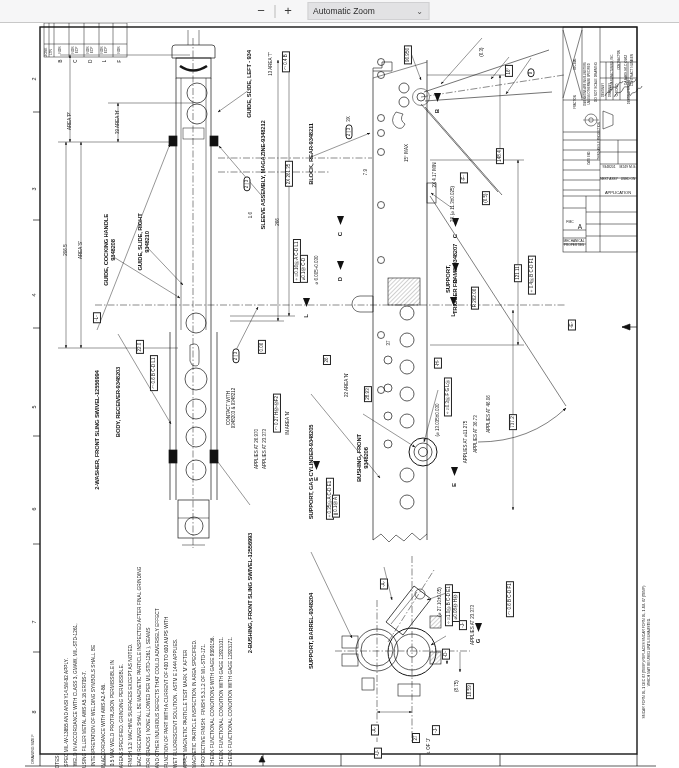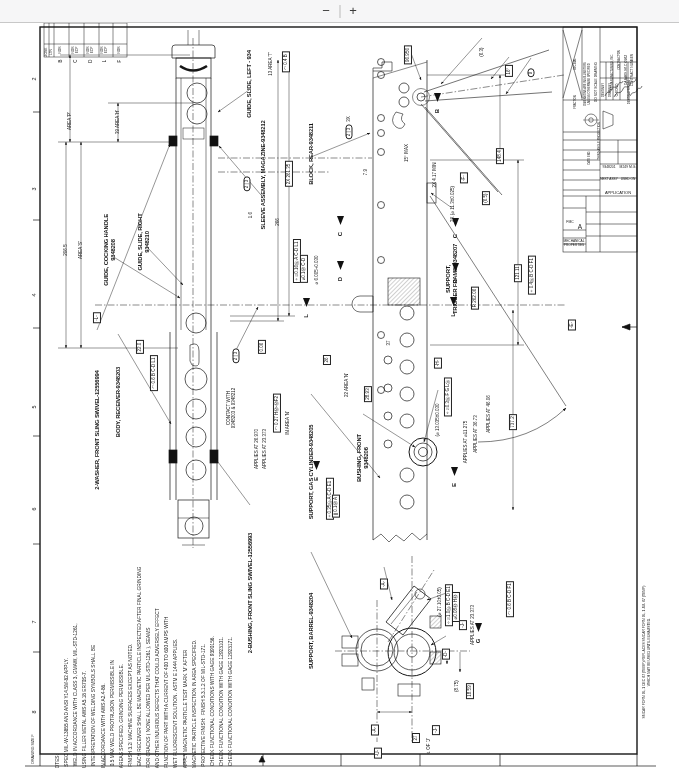--- a/index.html
+++ b/index.html
@@ -36,20 +36,24 @@
   .formnote{font-size:3.4px;line-height:1.5;}
 </style>
 </head>
 <body>
 
 <div class="toolbar">
   <div class="tb-center">
     <button class="tb-btn">−</button>
     <div class="tb-sep"></div>
     <button class="tb-btn">+</button>
+    <div class="zoom-select">
+      <span>Automatic Zoom</span>
+      <span class="chev">⌄</span>
+    </div>
   </div>
 </div>
 
 <div class="page">
 
   <svg class="lines" width="679" height="746" viewBox="0 22 679 746">
     <defs>
       <marker id="a" viewBox="0 0 10 10" refX="9" refY="5" markerWidth="7" markerHeight="7" orient="auto-start-reverse">
           <path d="M0,1.5 L10,5 L0,8.5 z" fill="#111"></path>
         </marker>

